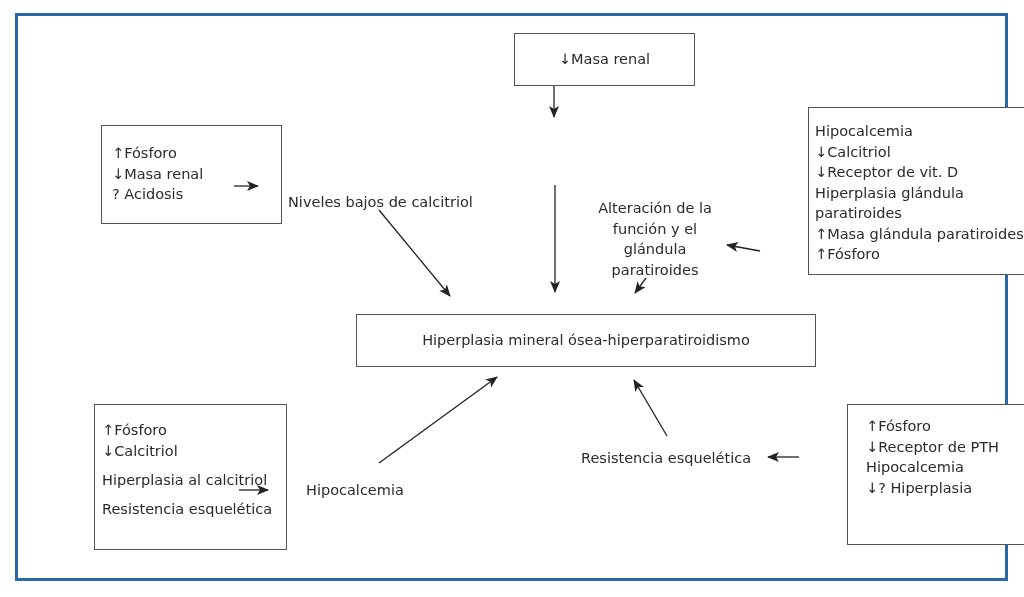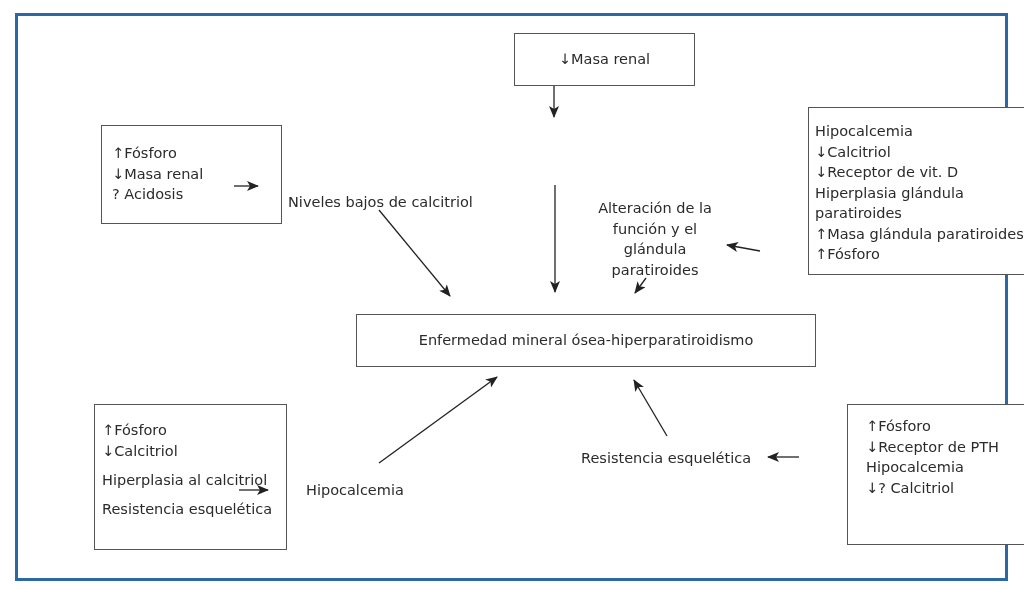--- a/index.html
+++ b/index.html
@@ -48,40 +48,40 @@
 </div>
 
 <div class="txt center lines" style="left:580px;top:174px;width:150px;margin-top:24px;">
   <div>Alteración de la</div>
   <div>función y el</div>
   <div>glándula</div>
   <div>paratiroides</div>
 </div>
 
 <div class="box" style="left:308px;top:314px;width:460px;height:53px;">
-  <div class="txt center" style="left:0;right:0;top:15px;">Enfermedad mineral ósea-hiperparatiroidismo</div>
+  <div class="txt center" style="left:0;right:0;top:15px;">Hiperplasia mineral ósea-hiperparatiroidismo</div>
 </div>
 
 <div class="box" style="left:46px;top:404px;width:193px;height:146px;">
   <div class="txt" style="left:7px;top:15px;">
     <div>↑Fósforo</div>
     <div>↓Calcitriol</div>
     <div style="margin-top:9px;">Hiperplasia al calcitriol</div>
     <div style="margin-top:8px;">Resistencia esquelética</div>
   </div>
 </div>
 
 <div class="txt" style="left:306px;top:480px;">Hipocalcemia</div>
 
 <div class="box" style="left:799px;top:404px;width:189px;height:141px;">
   <div class="txt lines" style="left:18px;top:11px;">
     <div>↑Fósforo</div>
     <div>↓Receptor de PTH</div>
     <div>Hipocalcemia</div>
-    <div>↓? Calcitriol</div>
+    <div>↓? Hiperplasia</div>
   </div>
 </div>
 
 <div class="txt" style="left:581px;top:448px;">Resistencia esquelética</div>
 
 <svg class="arrows" width="1024" height="597">
   <defs>
     <marker id="ah" viewBox="0 0 12 10" refX="11" refY="5" markerWidth="12" markerHeight="10" markerUnits="userSpaceOnUse" orient="auto">
       <path d="M0,0 L12,5 L0,10 L3,5 Z" fill="#222"></path>
     </marker>

